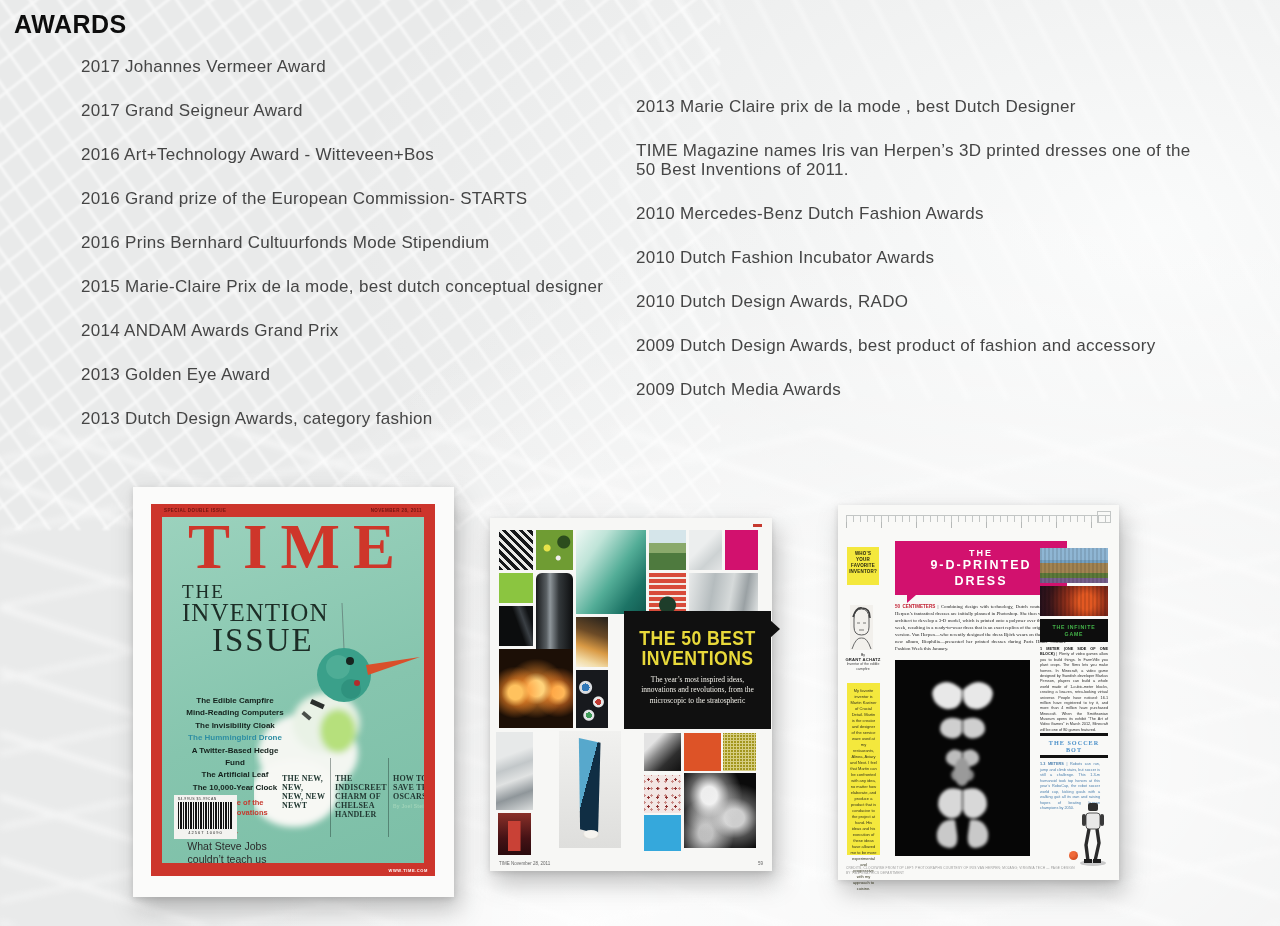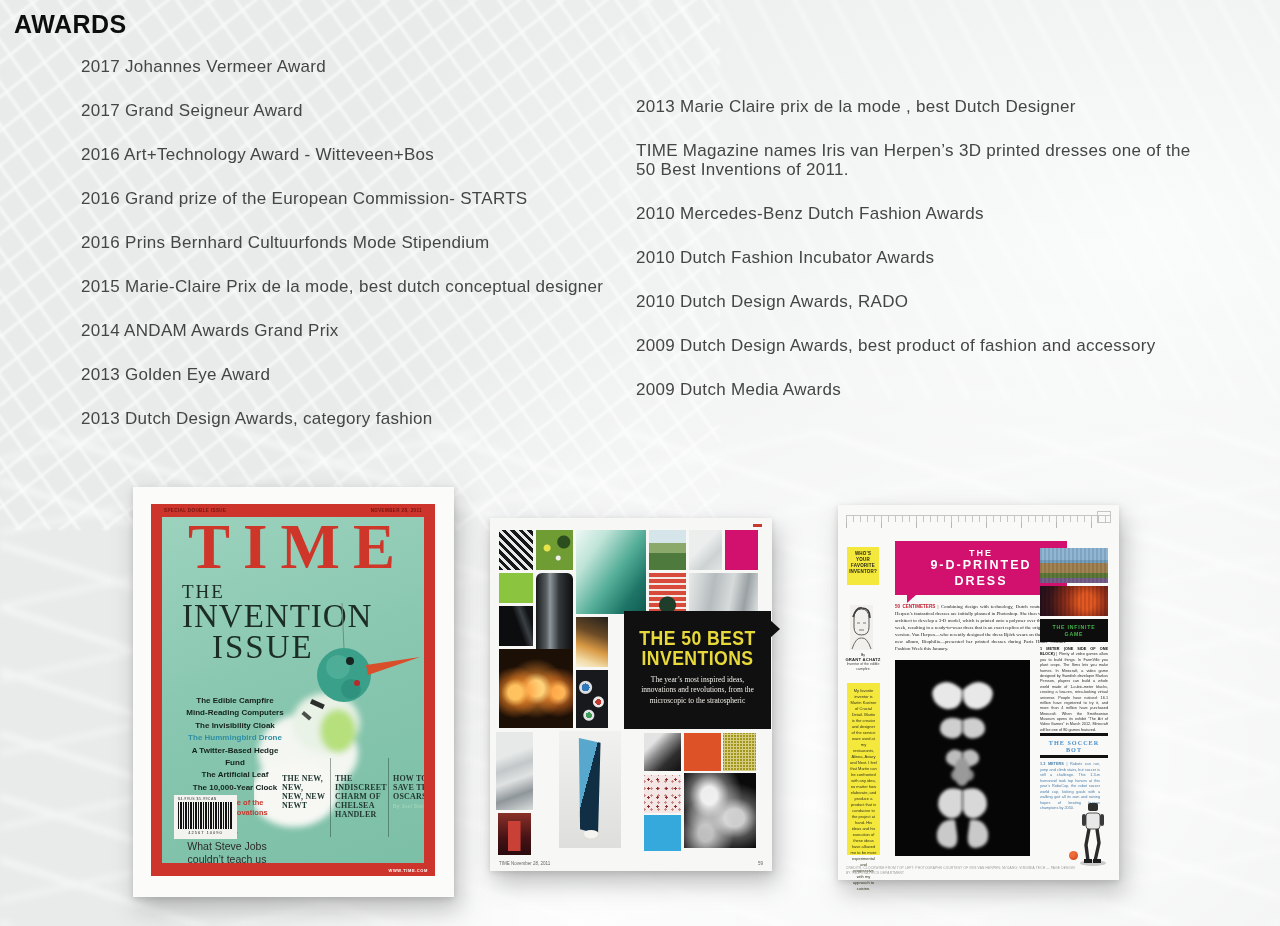--- a/index.html
+++ b/index.html
@@ -56,21 +56,21 @@
     letter-spacing:.4px; top:4px; }
   .cover-note.l { left:13px; } .cover-note.r { right:13px; }
   .time-teal { position:absolute; left:11px; right:11px; top:13px; bottom:13px;
     background:linear-gradient(160deg,#9bd2bd 0%,#86c5ae 55%,#7cbfa7 100%); overflow:hidden; }
   .masthead { position:absolute; top:-6px; left:0; right:0; text-align:center;
     font-family:"Liberation Serif", serif; font-weight:bold; font-size:63px;
     letter-spacing:13px; text-indent:10px; color:#ce362a; }
   .cover-headline { position:absolute; left:20px; top:66px; font-family:"Liberation Serif", serif;
     color:#1c2d26; line-height:.95; }
   .ch-the { font-size:19px; letter-spacing:2px; }
-  .ch-invention { font-size:33px; letter-spacing:1px; }
+  .ch-invention { font-size:25px; letter-spacing:1px; }
   .ch-issue { font-size:33px; letter-spacing:2px; margin-left:30px; }
   .cover-list { position:absolute; left:21px; top:178px; width:104px;text-align:center; }
   .cover-list-item { font-size:8px; font-weight:bold; color:#14211c; line-height:1.55; }
   .cover-list-item.hl { color:#2f8fa3; }
   .cover-more { margin-top:4px; width:86px; font-size:7.5px; font-weight:bold; color:#c6392e; line-height:1.3; }
   .cover-plus { margin-top:9px; font-size:10px; color:#c6392e; font-weight:bold; }
   .cover-jobs { margin-top:2px; width:88px; font-size:10.5px; color:#2b2b2b; line-height:1.25; }
   .hummingbird { position:absolute; right:2px; top:86px; }
   .barcode { position:absolute; left:12px; bottom:24px; width:63px; height:44px; background:#f3f3f0; }
   .barcode .tiny-top { font-size:3.5px; color:#333; padding:2px 4px 0; letter-spacing:.5px; }

